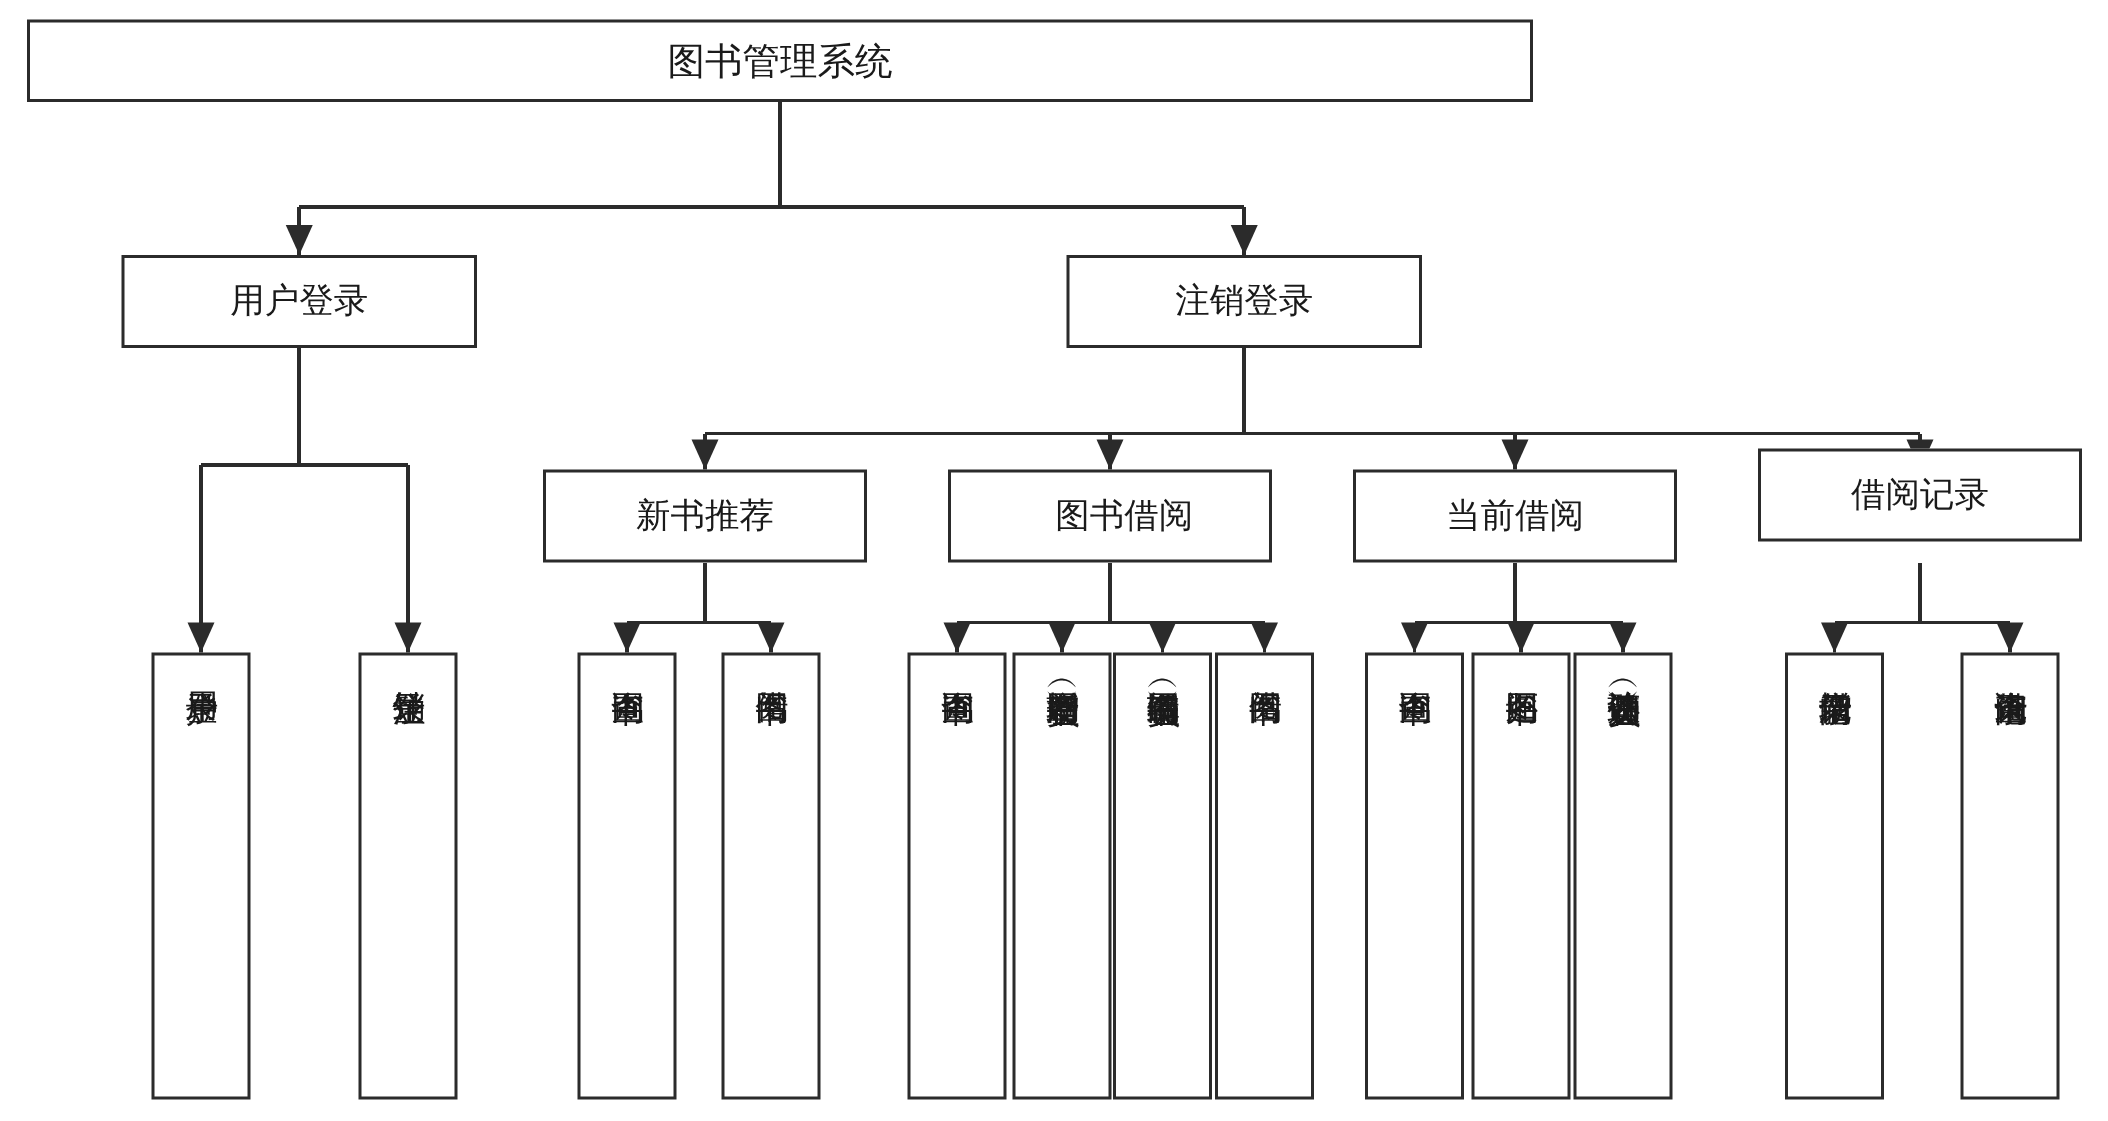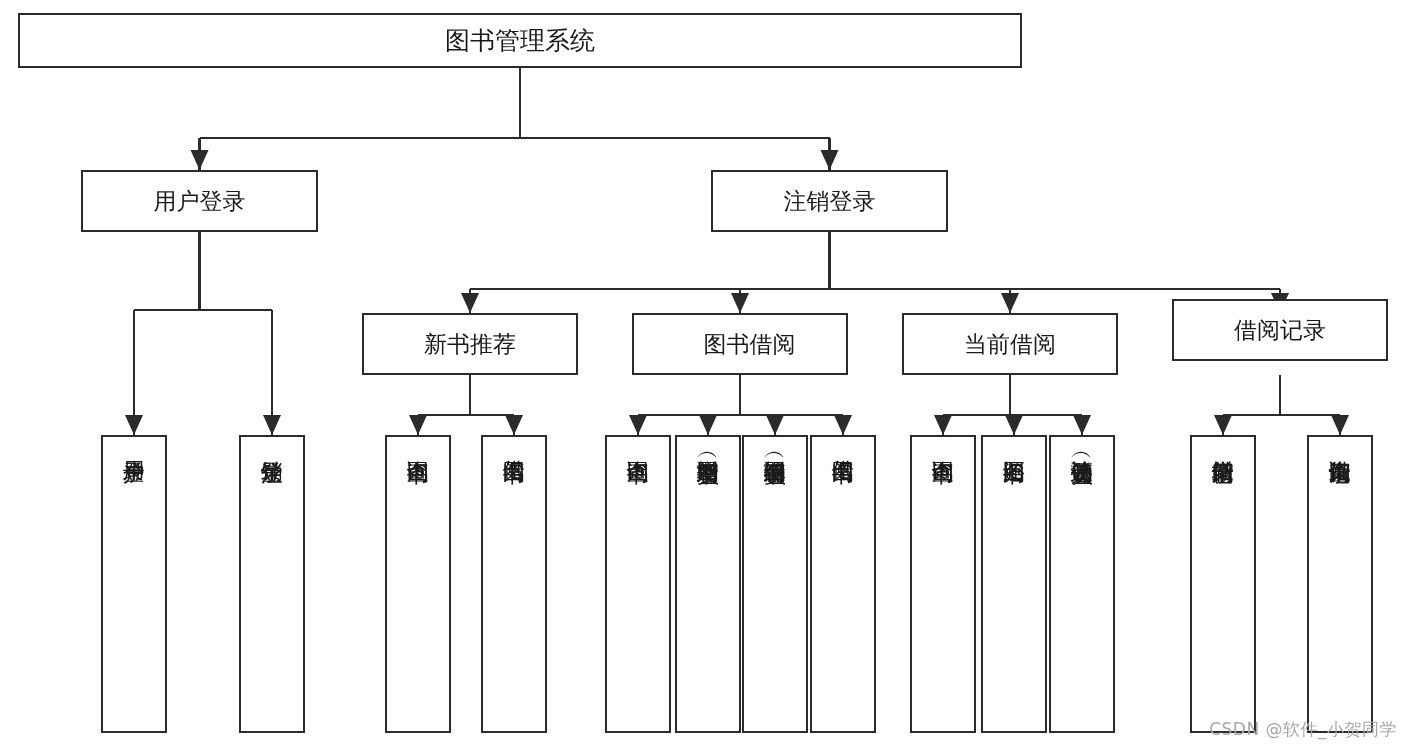--- a/index.html
+++ b/index.html
@@ -179,14 +179,13 @@
       <div class="node lvl3 vert" style="left: 1049px; top: 435px; width: 66px; height: 298px; border-color: rgb(43, 43, 43); background: rgb(255, 255, 255);">
         <span class="node-label">确认归还（管理员）</span>
       </div>
       <div class="node lvl3 vert" style="left: 1190px; top: 435px; width: 66px; height: 298px; border-color: rgb(43, 43, 43); background: rgb(255, 255, 255);">
         <span class="node-label">新增借阅记录</span>
       </div>
       <div class="node lvl3 vert" style="left: 1307px; top: 435px; width: 66px; height: 298px; border-color: rgb(43, 43, 43); background: rgb(255, 255, 255);">
         <span class="node-label">查询借阅记录</span>
       </div>
     </div>
-  <div class="watermark">CSDN @软件_小贺同学</div>
 </div>
 
 </body></html>

